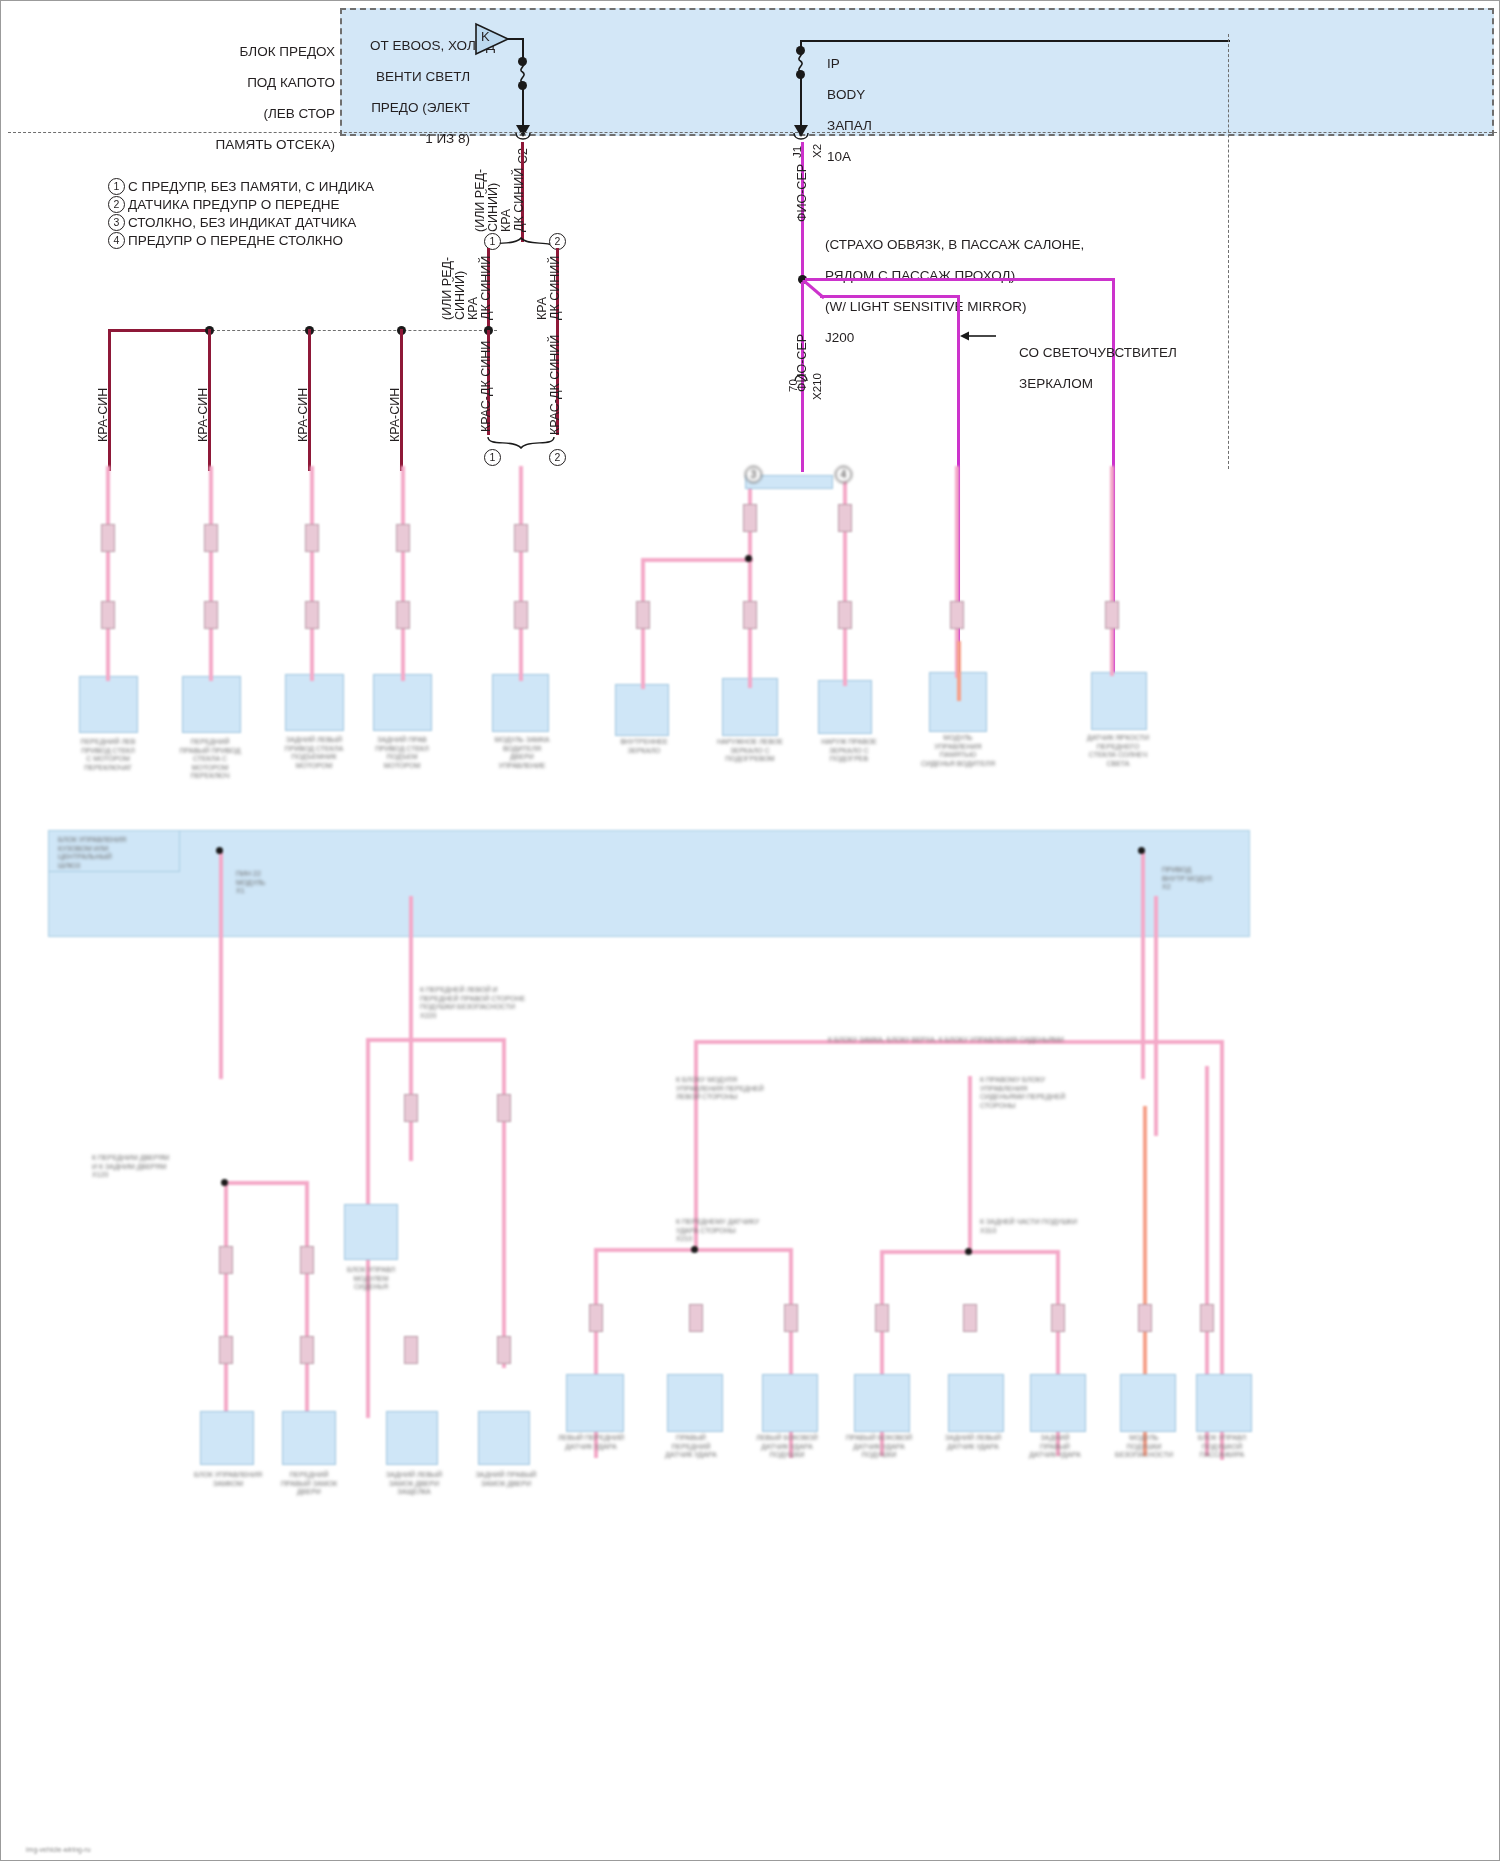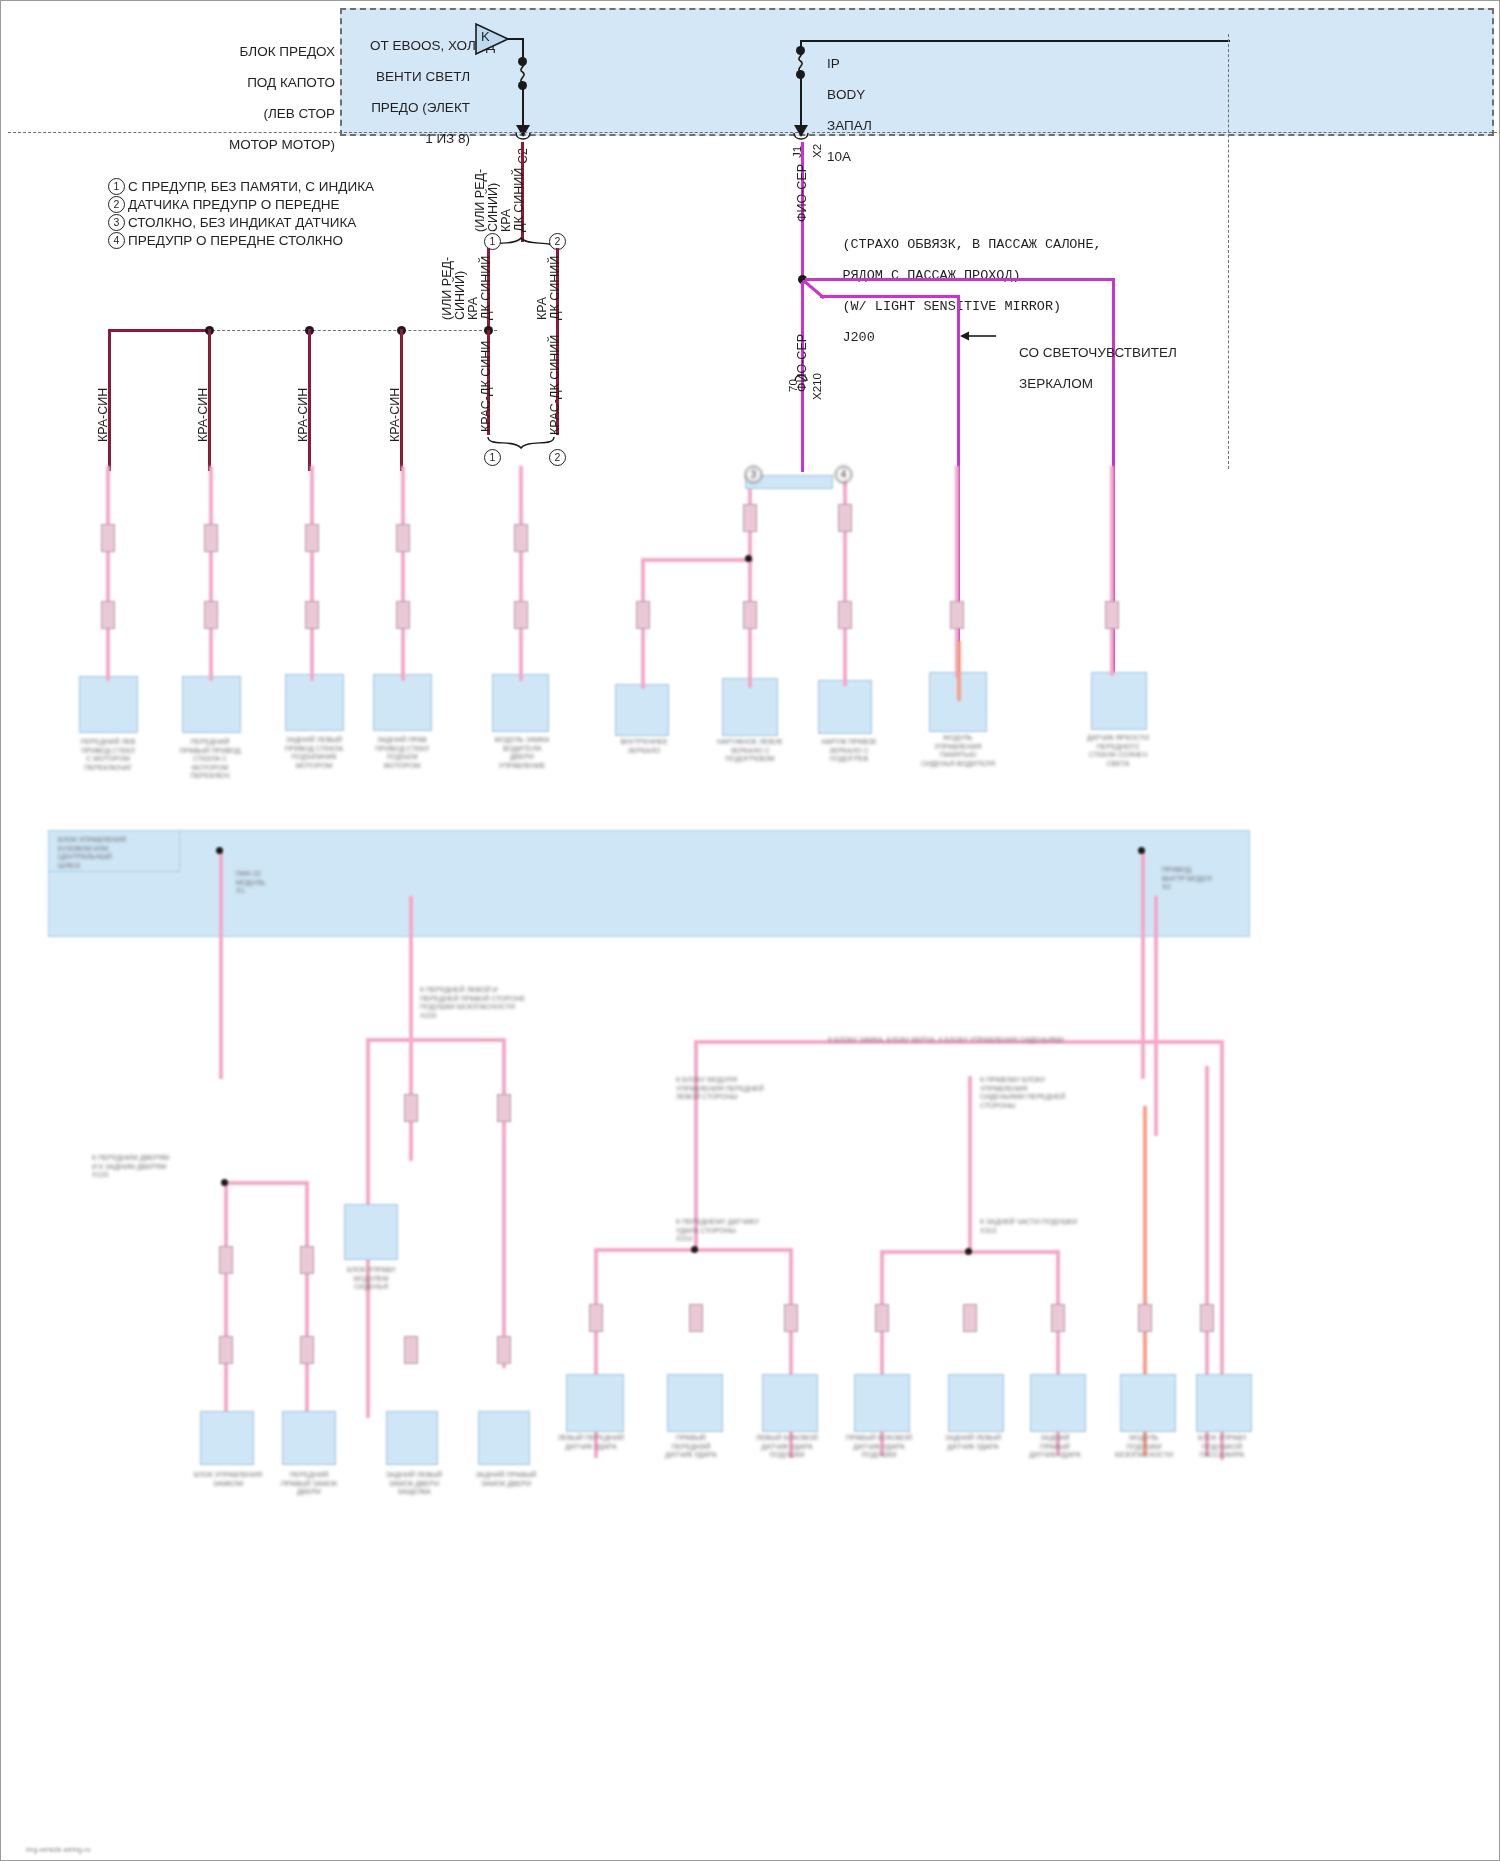--- a/index.html
+++ b/index.html
@@ -64,21 +64,21 @@
 <body>
 
 <div id="page">
 
   <div class="fusebox" style="left:340px;top:8px;width:1150px;height:124px;"></div>
 
   <div class="txt r" style="left:120px;top:28px;width:215px;">
     <span>БЛОК ПРЕДОХ</span><br>
     <span>ПОД КАПОТО</span><br>
     <span>(ЛЕВ СТОР</span><br>
-    <span>МОТОР МОТОР)</span>
+    <span>ПАМЯТЬ ОТСЕКА)</span>
   </div>
 
   <div class="txt r" style="left:355px;top:22px;width:115px;">
     <span>ОТ EBOOS, ХОЛОД</span><br>
     <span>ВЕНТИ СВЕТЛ</span><br>
     <span>ПРЕДО (ЭЛЕКТ</span><br>
     <span>1 ИЗ 8)</span>
   </div>
 
   <div class="ktri-o" style="left:474px;top:22px;">
@@ -204,21 +204,21 @@
 
   <svg class="abs" style="left:792px;top:133px;" width="18" height="10">
     <path d="M2,0 C2,8 16,8 16,0" stroke="#1a1a1a" stroke-width="1.5" fill="none"></path>
   </svg>
   <div class="vlab" style="left:791px;top:158px;font-size:11.5px;">J1</div>
   <div class="vlab" style="left:811px;top:158px;font-size:11.5px;">X2</div>
 
   <div class="w-magenta" style="left:801px;top:142px;height:140px;"></div>
   <div class="vlab" style="left:795px;top:222px;">ФИО-СЕР</div>
 
-  <div class="txt" style="left:810px;top:221px;font-family:Liberation Mono, monospace;">
+  <div class="txt" style="left:810px;top:221px;">
     <span>(СТРАХО ОБВЯЗК, В ПАССАЖ САЛОНЕ,</span><br>
     <span>РЯДОМ С ПАССАЖ ПРОХОД)</span><br>
     <span>(W/ LIGHT SENSITIVE MIRROR)</span><br>
     <span>J200</span>
   </div>
 
   <div class="dot" style="left:798px;top:275px;"></div>
 
   <div class="w-magentah" style="left:805px;top:278px;width:310px;"></div>
   <div class="w-magenta" style="left:1112px;top:278px;height:420px;"></div>

